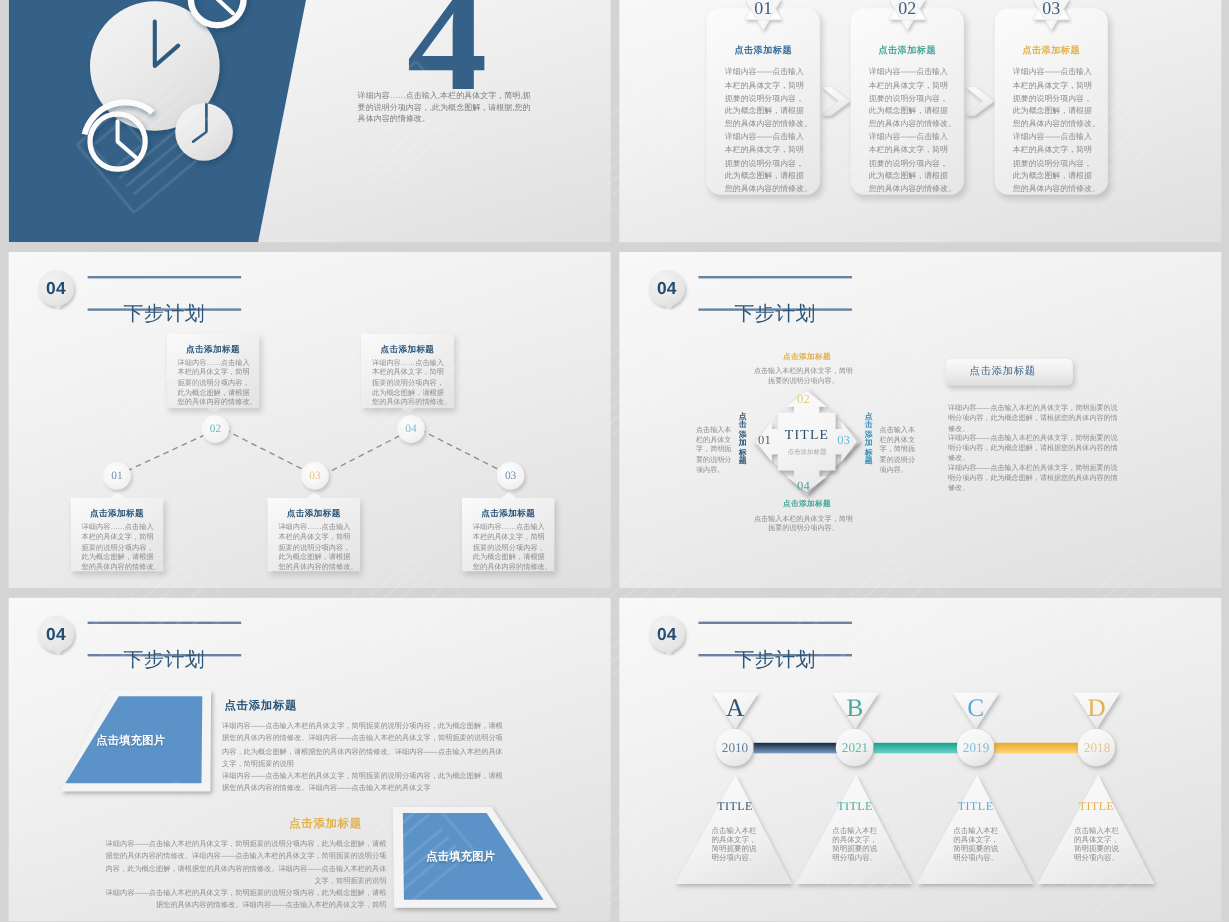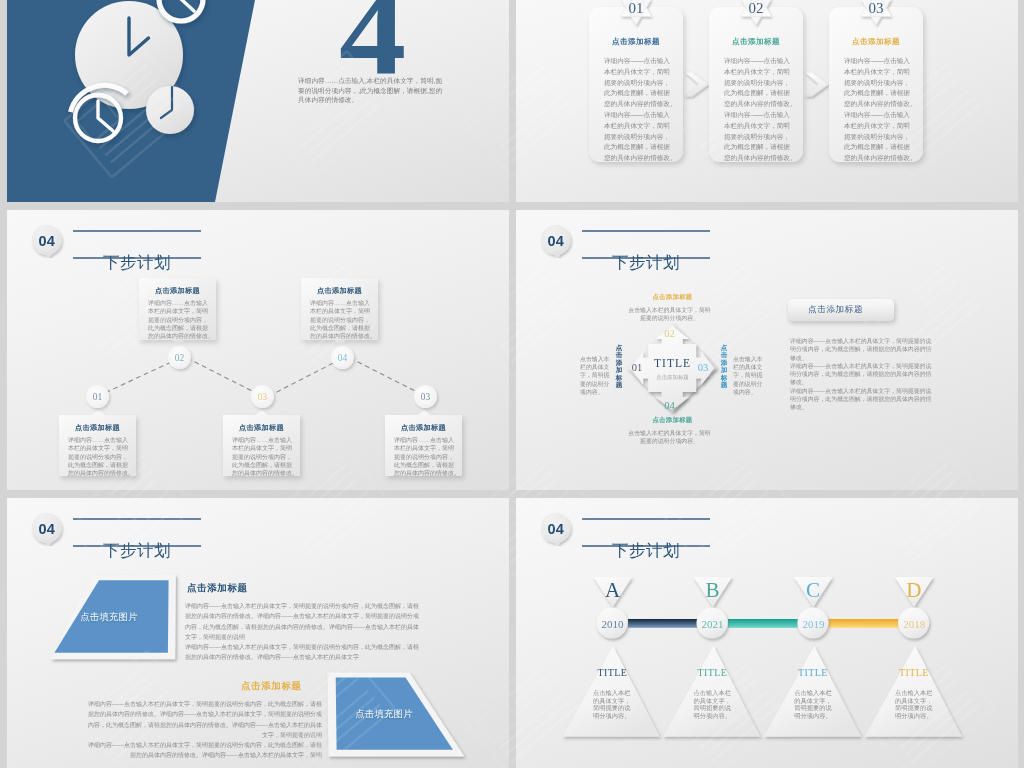--- a/index.html
+++ b/index.html
@@ -24,21 +24,21 @@
 .s6Y{position:absolute;top:120px;width:41px;text-align:center;
   font-family:"Liberation Serif","DejaVu Serif",serif;font-size:11px;line-height:13px;}
 .s6T{position:absolute;top:169px;width:57px;text-align:center;
   font-family:"Liberation Serif","DejaVu Serif",serif;font-size:10px;
   letter-spacing:.4px;line-height:11px;}
 .s6B{position:absolute;top:191px;width:38px;font-size:6.25px;line-height:7.7px;color:#8c8c8c;
   text-align:left;word-break:break-all;line-break:anywhere;}
 
 
 .s5piclbl{position:absolute;text-align:center;font-size:9.4px;color:#fff;
-  font-family:"Liberation Serif","DejaVu Serif",serif;font-weight:normal;
+  font-family:"Liberation Serif","DejaVu Serif",serif;font-weight:bold;
   letter-spacing:.2px;text-shadow:0 1px 1.5px rgba(0,0,0,.22);}
 .s5t1{position:absolute;left:180px;top:84px;font-size:9.5px;font-weight:bold;letter-spacing:.6px;}
 .s5b1{position:absolute;left:178px;top:103px;width:236px;font-size:6.0px;line-height:10.3px;
   color:#8c8c8c;text-align:left;word-break:break-all;line-break:anywhere;}
 .s5t2{position:absolute;left:234px;top:182px;font-size:9.5px;font-weight:bold;letter-spacing:.6px;}
 .s5b2{position:absolute;left:79px;top:201px;width:236px;font-size:6.0px;line-height:10.3px;
   color:#8c8c8c;text-align:right;word-break:break-all;line-break:anywhere;}
 
 
 .s4ct{position:absolute;left:112px;top:147px;width:89px;text-align:center;

